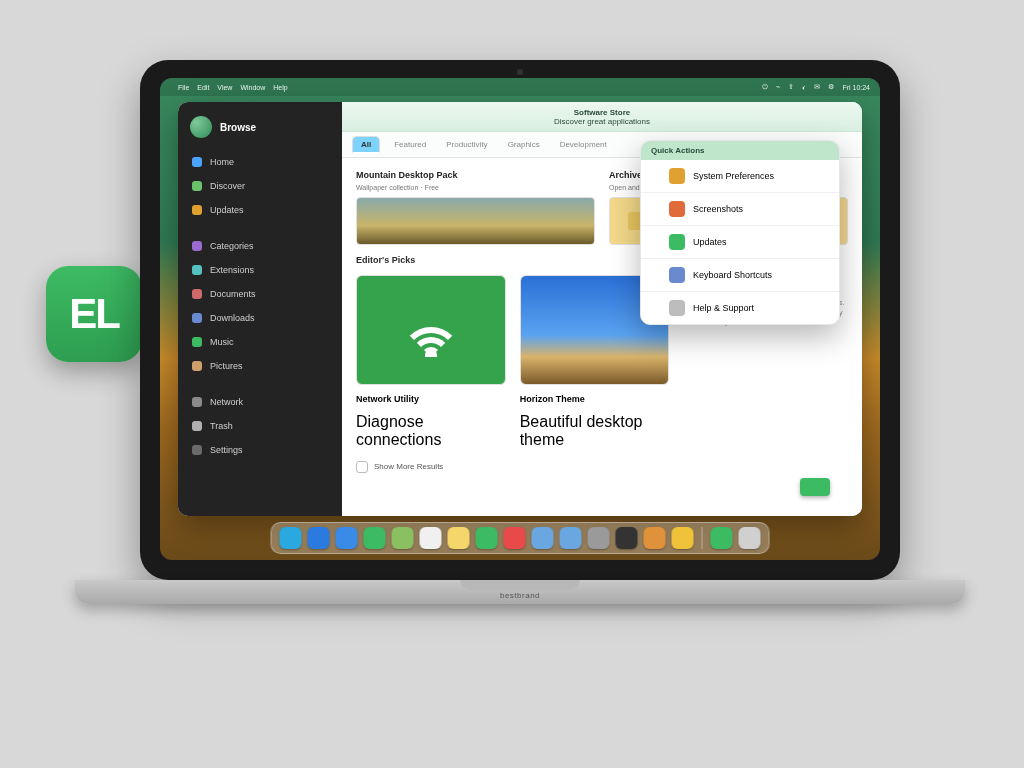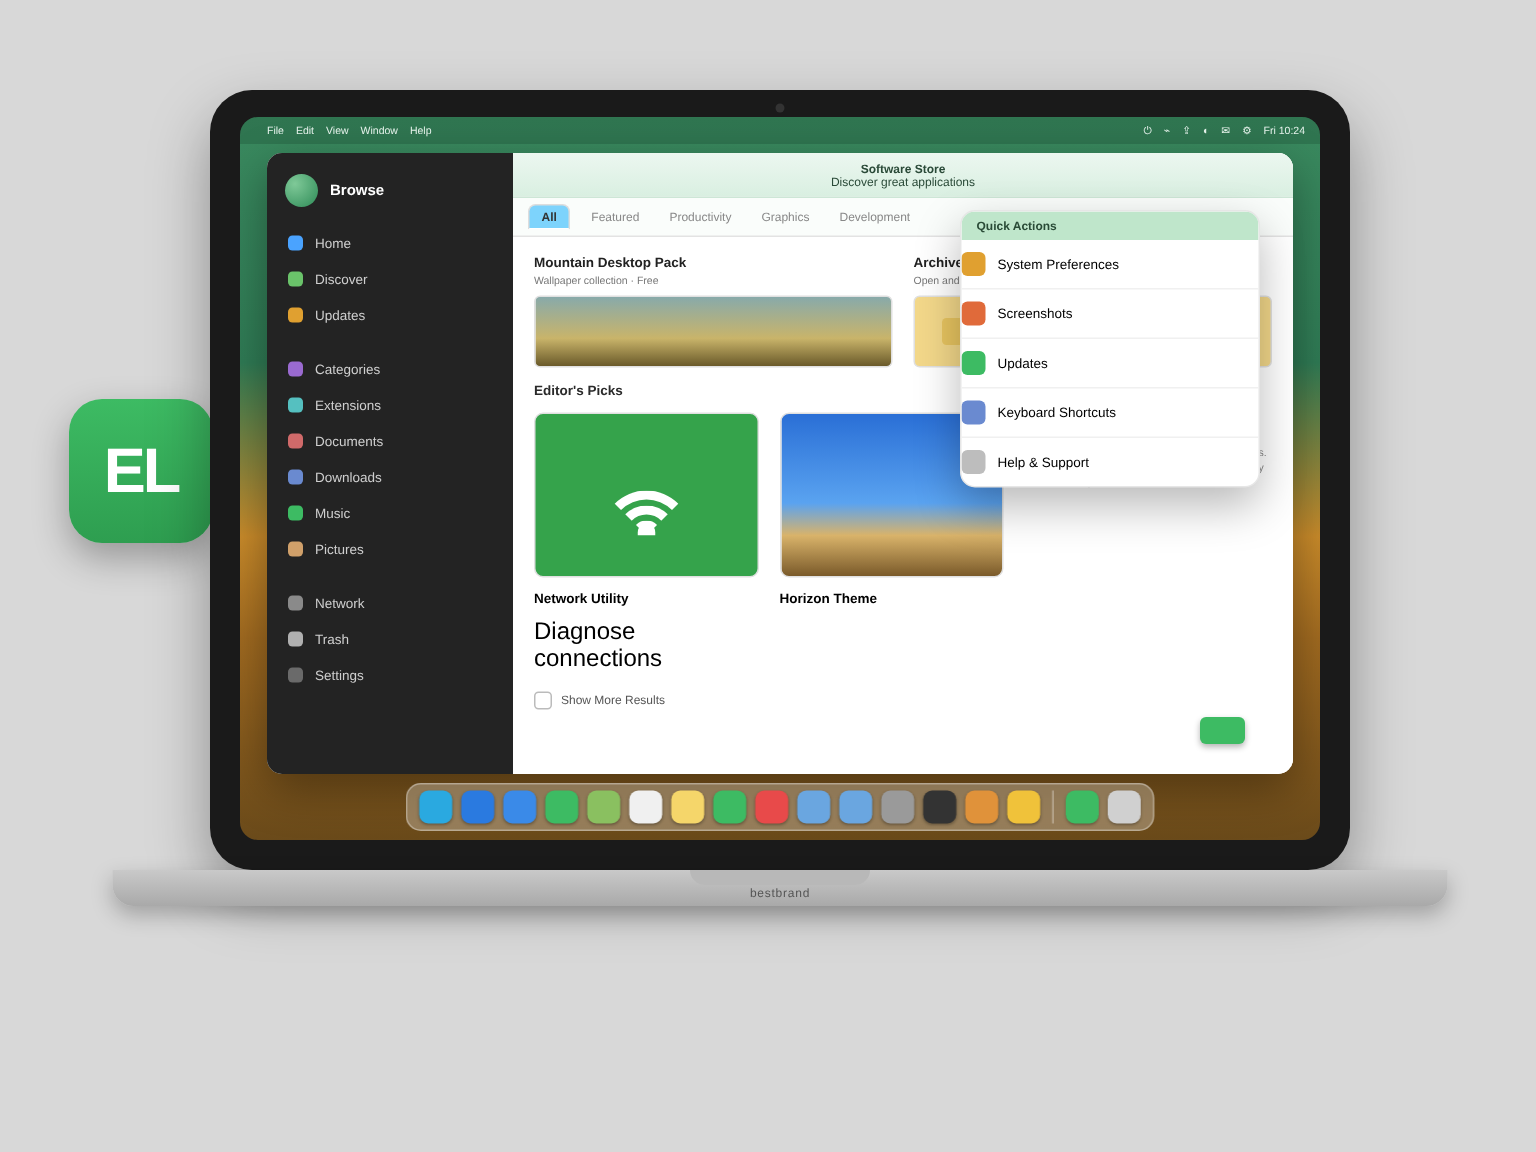--- a/index.html
+++ b/index.html
@@ -75,21 +75,21 @@
   .footer-strip { display:flex; align-items:center; gap:6px; font-size:8px; color:#555; padding-top:2px;}
   .footer-strip .ico { width:12px; height:12px; border:1px solid #bbb; border-radius:3px;}
 
   
   .panel {
     position:absolute; right:40px; top:62px; width:200px; background:#fff; border-radius:10px;
     box-shadow:0 12px 30px rgba(0,0,0,.28); border:1px solid #e6e6e6; overflow:hidden; font-size:9px;
   }
   .panel-head { background:#bfe6cb; padding:5px 10px; font-size:8px; color:#2a4b37; font-weight:600;}
   .panel ul { list-style:none; }
-  .panel li { display:flex; align-items:center; gap:8px; padding:8px 0; border-bottom:1px solid #f0f0f0; cursor:pointer;}
+  .panel li { display:flex; align-items:center; gap:8px; padding:8px 28px; border-bottom:1px solid #f0f0f0; cursor:pointer;}
   .panel li:last-child { border-bottom:none;}
   .pic { width:16px; height:16px; border-radius:4px; }
 
   
   .dock {
     position:absolute; left:50%; bottom:6px; transform:translateX(-50%);
     height:32px; padding:4px 8px; display:flex; align-items:center; gap:6px;
     background:rgba(255,255,255,.28); border-radius:10px; backdrop-filter: blur(4px);
     border:1px solid rgba(255,255,255,.35);
   }
@@ -242,20 +242,21 @@
                     <span class="a3"></span>
                     <span class="wifi-dot"></span>
                   </div>
               </div>
               <h4>Network Utility</h4>
               <div class="sub">Diagnose connections</div>
             </div>
             <div class="bigcard">
               <div class="bigthumb sky"></div>
               <h4>Horizon Theme</h4>
+              <div class="sub">Beautiful desktop theme</div>
             </div>
             <div class="desc-col">
               <h4>About this app</h4>
               <div>A simple and fast application for everyday use. Integrates with the system and supports extensions. Lightweight, open-source, and regularly updated by the community.</div>
             </div>
           </div>
 
           <div class="footer-strip">
             <span class="ico"></span>
             <span>Show More Results</span>

